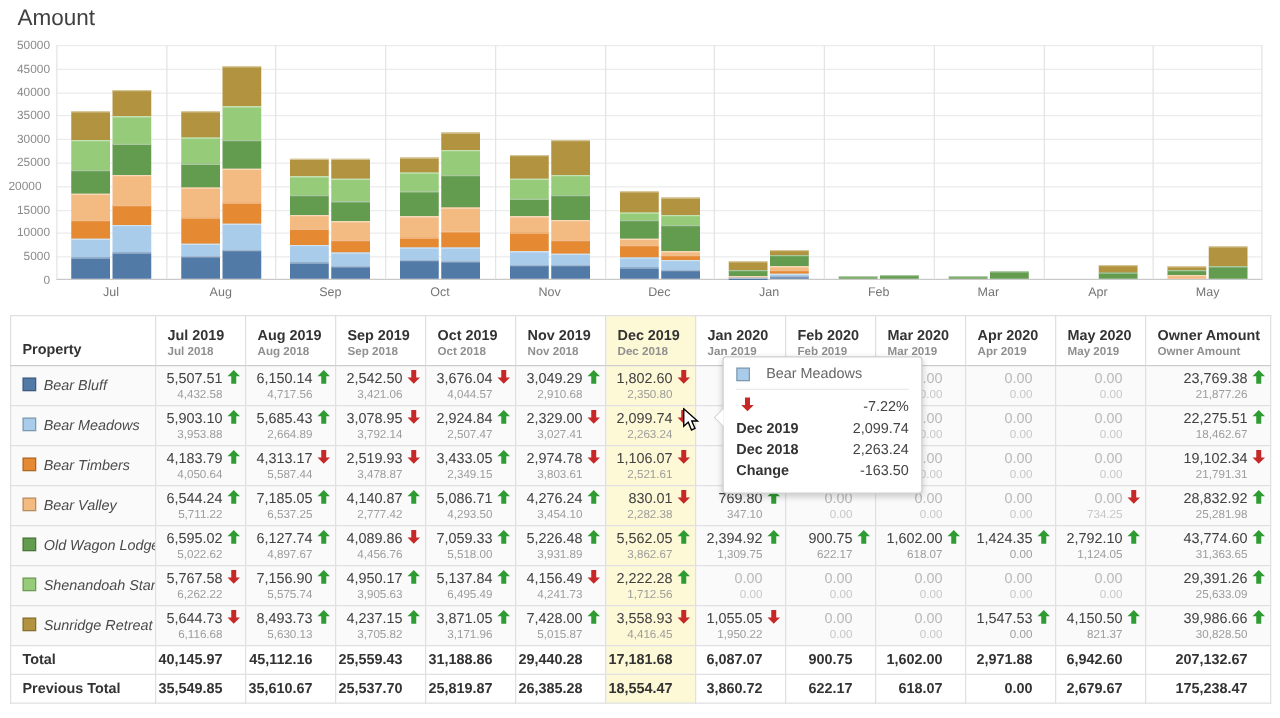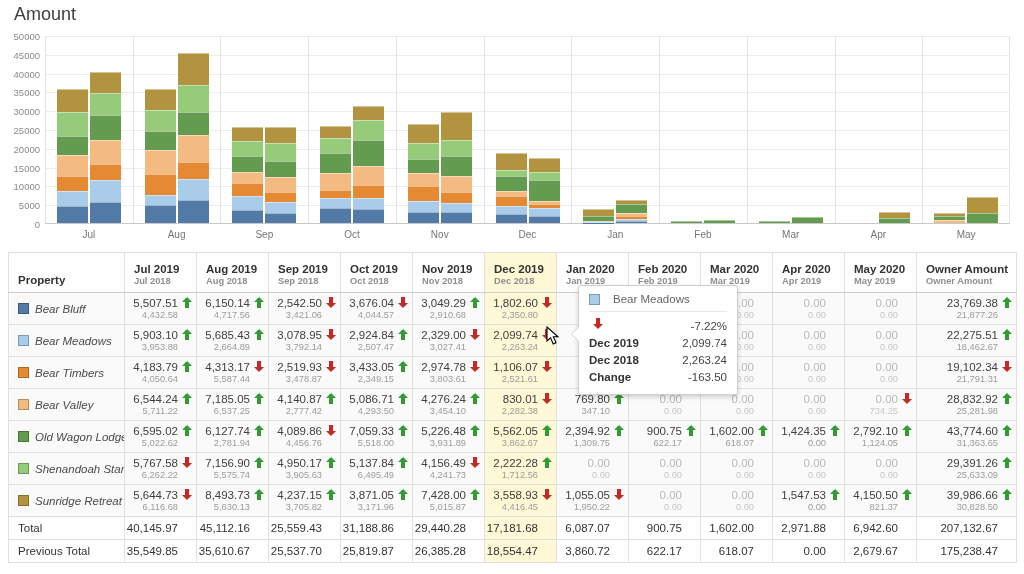--- a/index.html
+++ b/index.html
@@ -30,21 +30,21 @@
   td.prop { padding-left:9px; color:#4a4a4a; white-space:nowrap;font-style:italic; }
   .swatch { display:inline-block; width:11px; height:11px; margin-right:6px; vertical-align:-1px;
     border:1px solid rgba(0,0,0,0.25); }
   td.num { text-align:right; }
   .cell-main { color:#404040; line-height:13px; padding:2px 4px 0 0; white-space:nowrap; }
   .cell-main.noarr { padding-right:18px; }
   .cell-sub { color:#9c9c9c; font-size:9.3px; line-height:11px; padding:0 18px 2px 0; }
   .zero .cell-main { color:#b9b9b9; }
   .zero .cell-sub { color:#c7c7c7; }
   tr.trow { height:23px; background:#fff; }
-  tr.trow td { font-weight:normal; color:#333; }
+  tr.trow td { font-weight:bold; color:#333; }
   tr.trow td.rowlabel { padding-left:9px; }
   tr.trow td.num { padding-right:18px; }
   .hl { background:#fdf8d6 !important; }
 
   
   .arr { display:inline-block; width:10px; height:11px; position:relative; margin-left:4px; vertical-align:-1px; }
   .arr.u { --c:#2f9b33; } .arr.d { --c:#c62828; }
   .arr.u::before { content:""; position:absolute; left:0; top:0;
     border-left:5px solid transparent; border-right:5px solid transparent; border-bottom:5px solid var(--c); }
   .arr.u::after  { content:""; position:absolute; left:3px; top:4px; width:4px; height:7px; background:var(--c); }
@@ -70,21 +70,21 @@
 </head>
 <body>
 
 <div id="chart">
   <div id="chart-title">Amount</div>
   <div id="ylabels">
       <div class="ylabel" style="top: 219px;">0</div>
       <div class="ylabel" style="top: 200.2px;">5000</div>
       <div class="ylabel" style="top: 181.4px;">10000</div>
       <div class="ylabel" style="top: 162.6px;">15000</div>
-      <div class="ylabel" style="top: 143.8px;">20000</div>
+      <div class="ylabel" style="top: 143.8px; text-align: center;">20000</div>
       <div class="ylabel" style="top: 125px; text-align: right;">25000</div>
       <div class="ylabel" style="top: 106.2px;">30000</div>
       <div class="ylabel" style="top: 87.4px;">35000</div>
       <div class="ylabel" style="top: 68.6px;">40000</div>
       <div class="ylabel" style="top: 49.8px;">45000</div>
       <div class="ylabel" style="top: 31px;">50000</div>
     </div>
   <div id="plot">
       <div class="gridline-h" style="top: 169.2px;"></div>
       <div class="gridline-h" style="top: 150.4px;"></div>
@@ -527,21 +527,21 @@
         </td>
       </tr>
       <tr class="prow">
         <td class="prop"><span class="swatch" style="background: rgb(99, 155, 79);"></span>Old Wagon Lodge</td>
         <td class="num">
           <div class="cell-main">6,595.02<span class="arr u"></span></div>
           <div class="cell-sub">5,022.62</div>
         </td>
         <td class="num">
           <div class="cell-main">6,127.74<span class="arr u"></span></div>
-          <div class="cell-sub">2,781.94</div>
+          <div class="cell-sub">4,897.67</div>
         </td>
         <td class="num">
           <div class="cell-main">4,089.86<span class="arr d"></span></div>
           <div class="cell-sub">4,456.76</div>
         </td>
         <td class="num">
           <div class="cell-main">7,059.33<span class="arr u"></span></div>
           <div class="cell-sub">5,518.00</div>
         </td>
         <td class="num">

